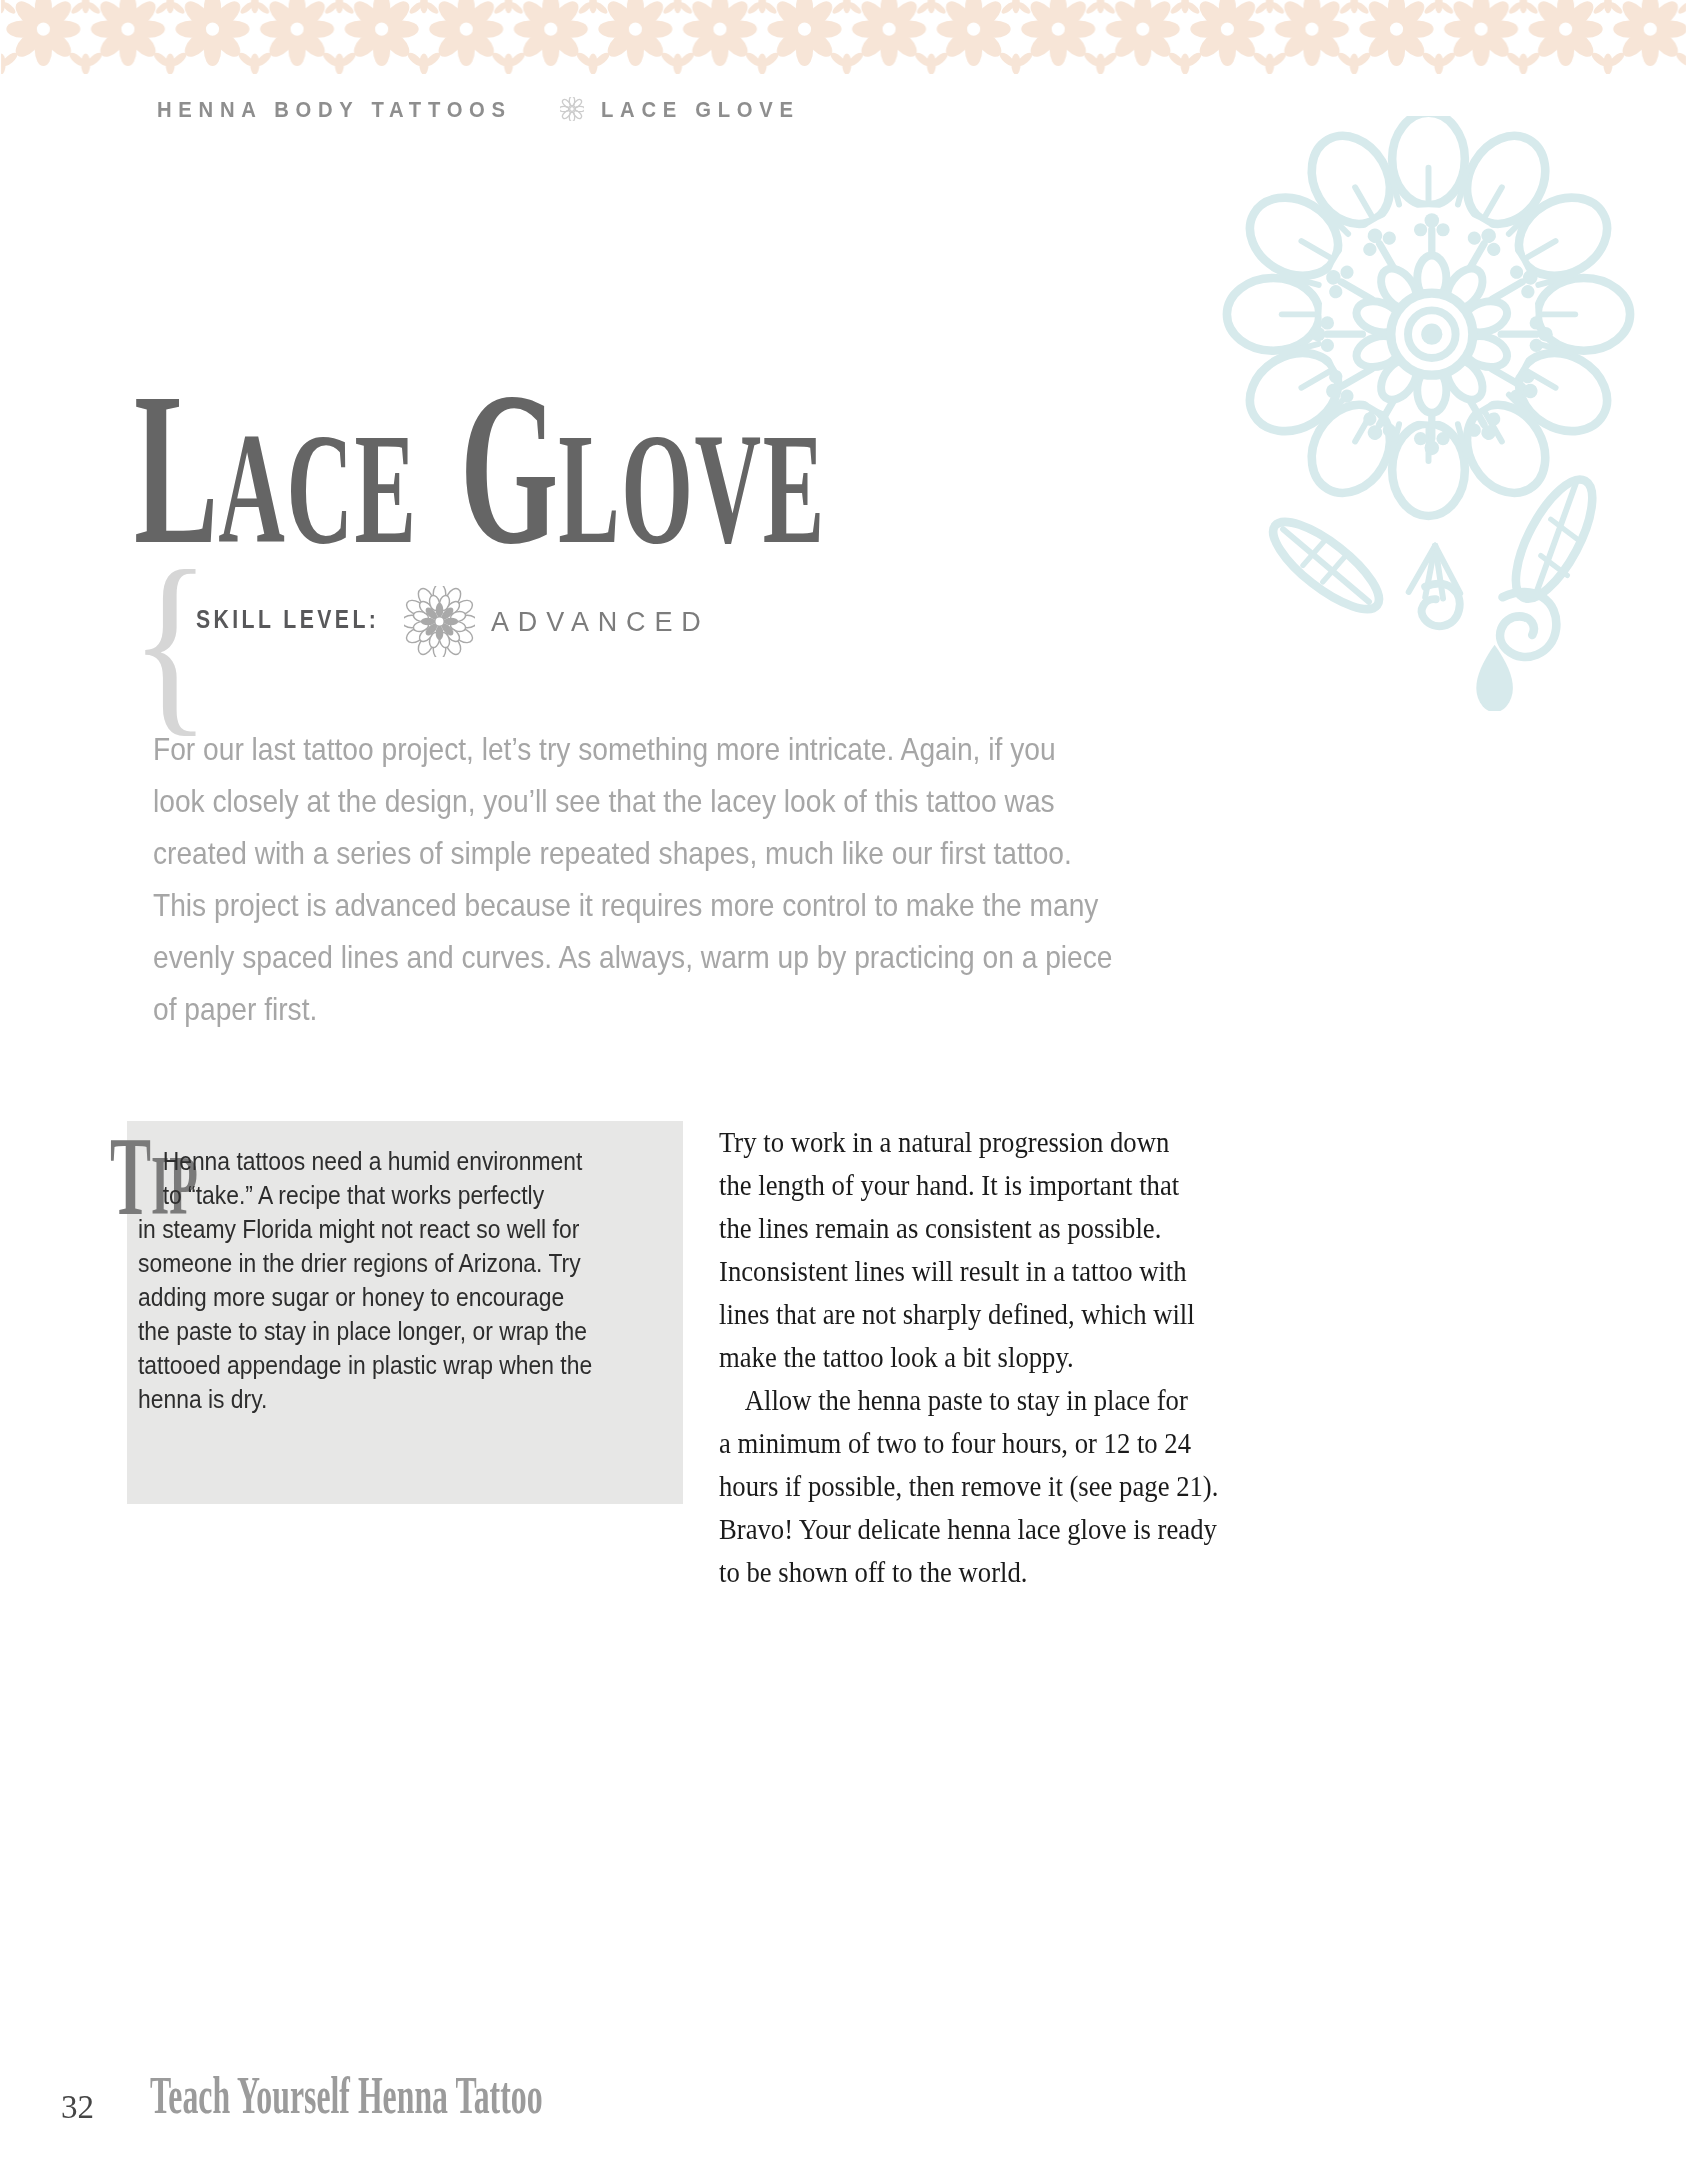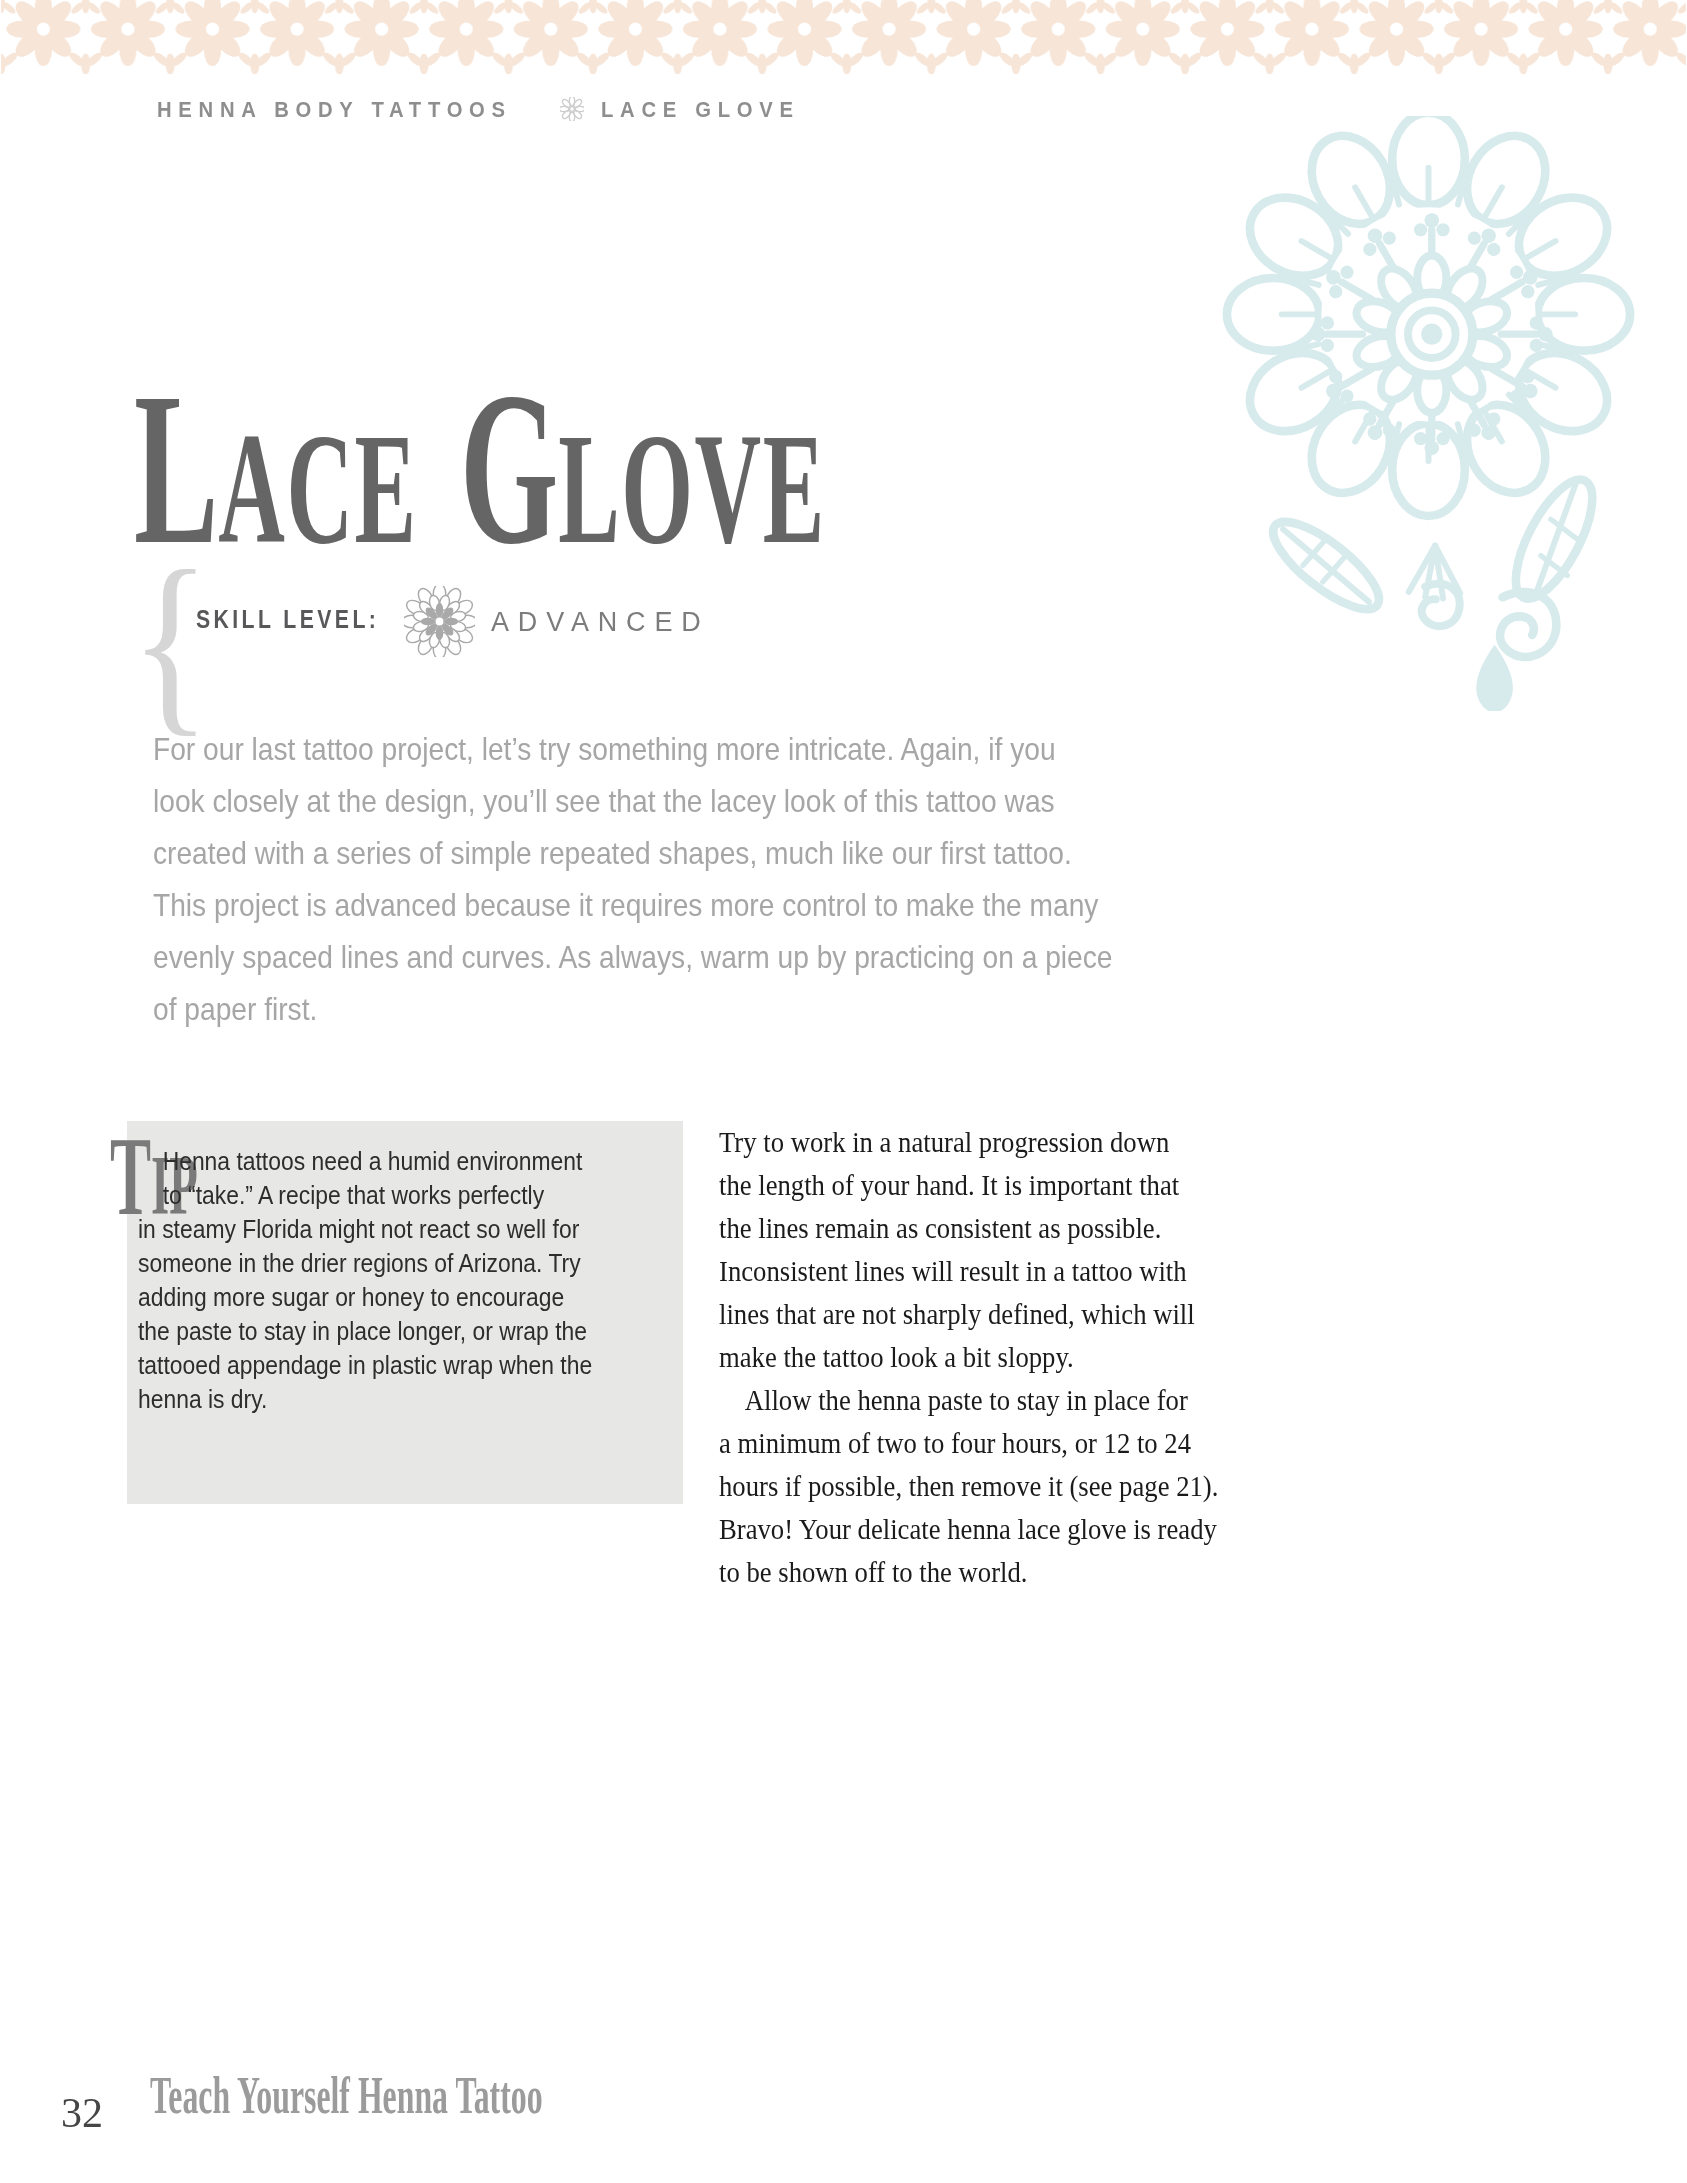--- a/index.html
+++ b/index.html
@@ -72,21 +72,21 @@
   .tip-text .tindent{margin-left:28px;}
 
   
   .main-col{left:719px;top:1121px;transform:scaleX(0.92);transform-origin:left top;
        font-family:"Liberation Serif", serif;}
   .main-col .bline{font-size:29px;line-height:43px;color:var(--body_text_color);white-space:nowrap;}
   .main-col .pindent{margin-left:28px;}
 
   
   .page-number{left:61px;top:2089px;font-family:"Liberation Serif", serif;
-       font-size:42px;color:var(--page_number_color);}
+       font-size:33px;color:var(--page_number_color);}
   .book-title{left:150px;top:2069px;font-family:"Liberation Serif", serif;font-weight:bold;
        font-size:53px;color:var(--book_title_gray);transform:scaleX(0.60);
        transform-origin:left top;white-space:nowrap;line-height:1;}
 </style>
 </head>
 <body>
 
 <div class="page">
 
   <div class="abs lace-border">

